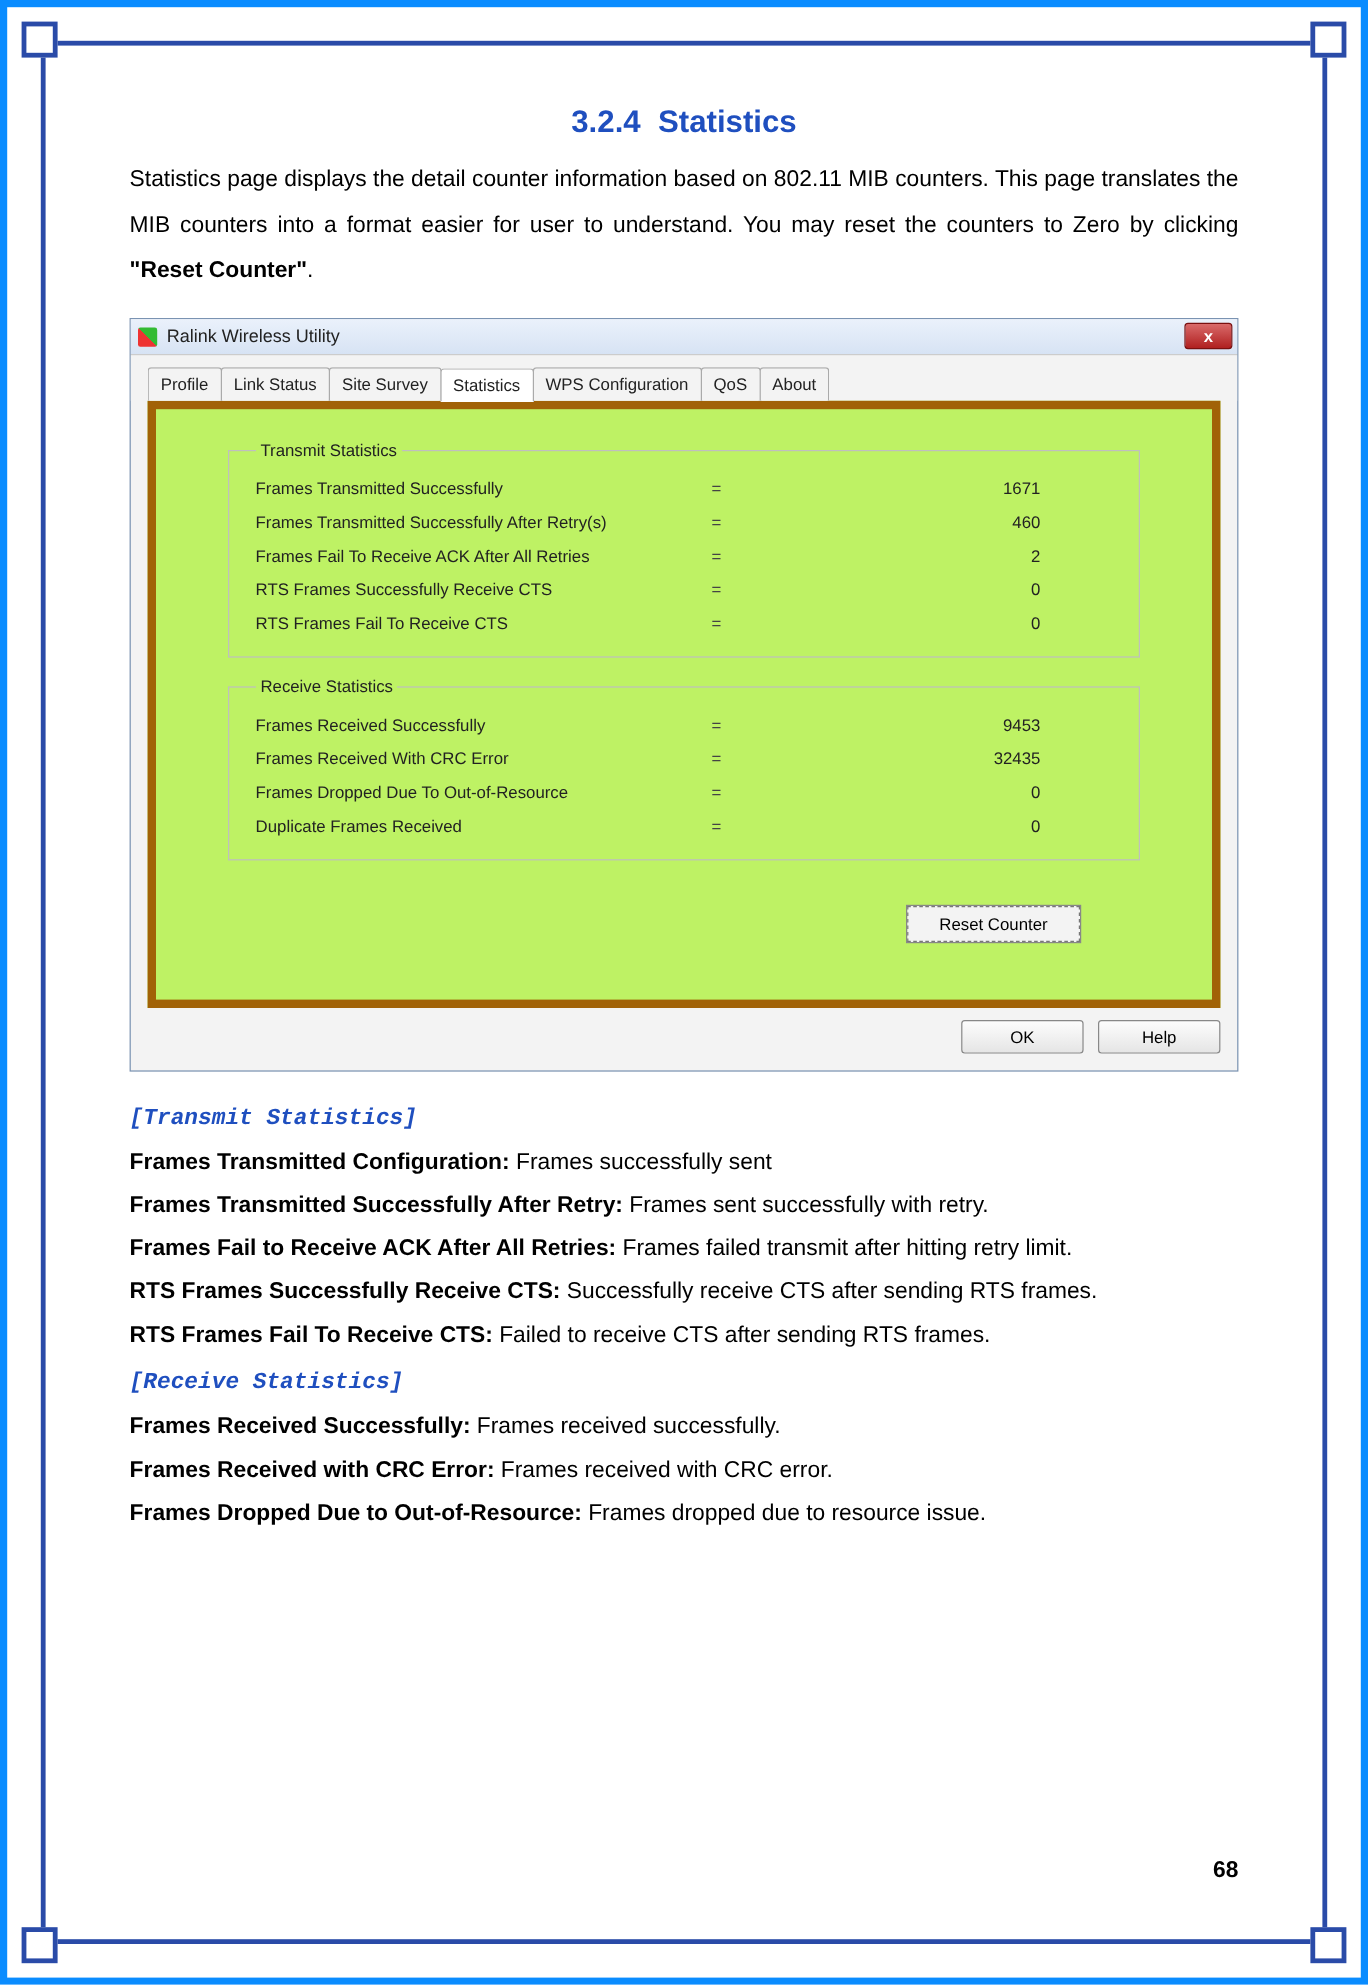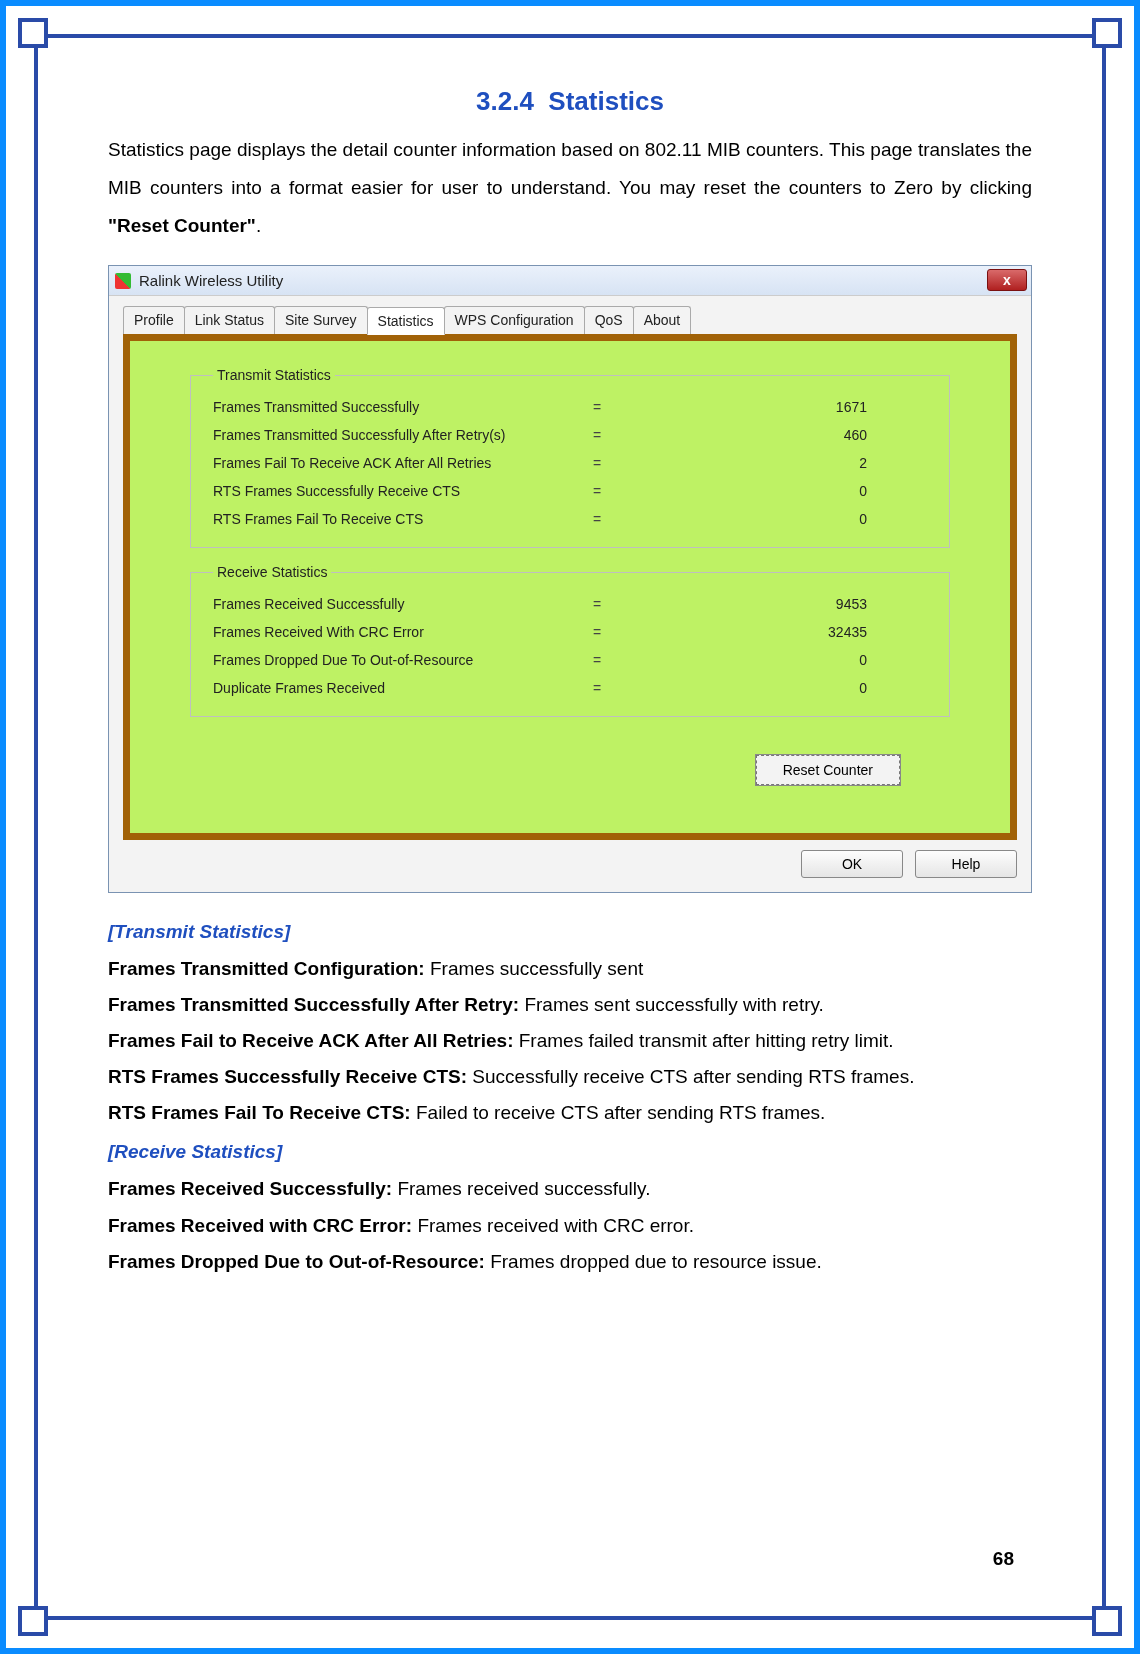--- a/index.html
+++ b/index.html
@@ -166,33 +166,34 @@
     border-radius: 3px;
   }
 
   
   .desc h3 {
     color: #1f4fbf;
     font-style: italic;
     font-weight: bold;
     font-size: 19px;
     margin: 10px 0 8px 0;
+    font-family: Liberation Mono, monospace;
   }
   .desc p {
     font-size: 19px;
     line-height: 1.9;
     color: #000;
     text-align: justify;
   }
   .desc p b { font-weight: bold; }
 
   .page-num {
     position: absolute;
     bottom: 4px;
-    right: 18px;
+    right: 0;
     font-size: 19px;
     font-weight: bold;
     margin-top: 36px;
   }
 </style>
 </head>
 <body>
 
 <div class="frame-outer"></div>
 <div class="frame-inner"></div>

